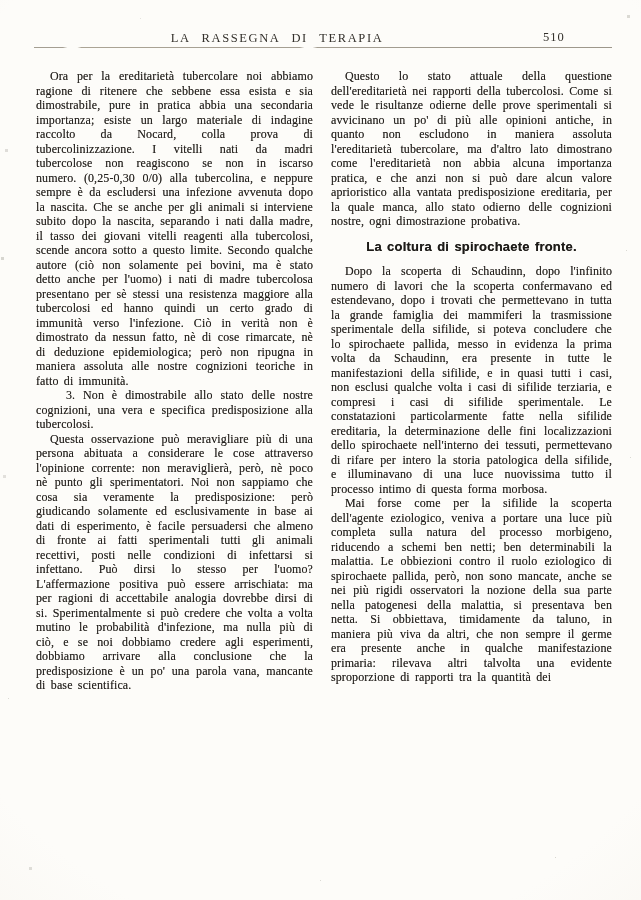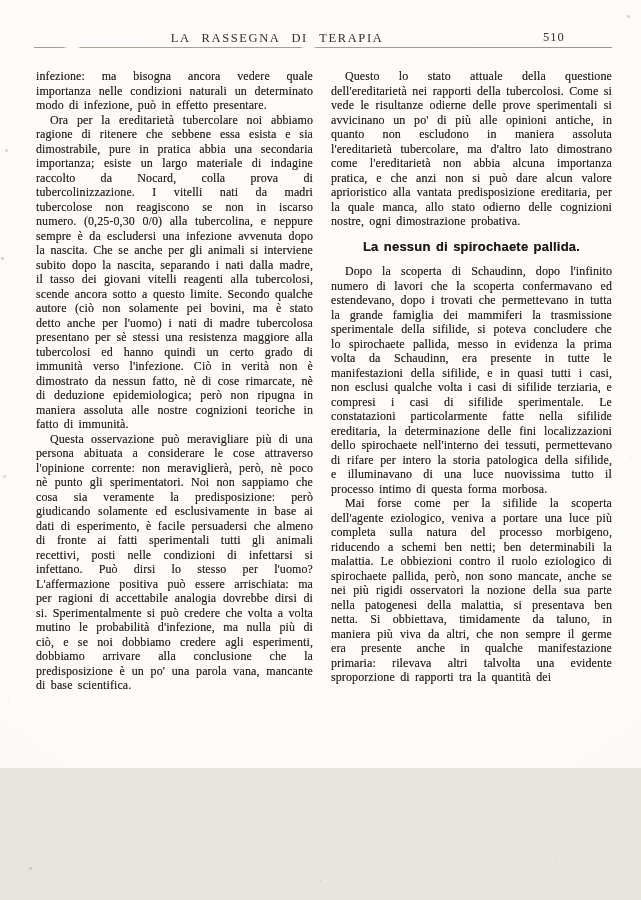--- a/index.html
+++ b/index.html
@@ -4,21 +4,21 @@
 <style>
   html,body{margin:0;padding:0;}
   body{
     width:641px;height:900px;
     background:#e8e6e0;
     font-family:"Liberation Serif","DejaVu Serif",serif;
     overflow:hidden;
   }
   .page{
     position:relative;
-    width:641px;height:768px;
+    width:641px;height:900px;
     background:
       radial-gradient(ellipse 120% 100% at 50% 45%, #fdfcf9 60%, #f6f3ec 88%, #efece3 100%);
     color:#2b2824;
   }
   
   .noise{
     position:absolute;top:0;left:0;width:1px;height:1px;
     background:transparent;
     box-shadow:
       628px 16px 0 1px rgba(120,115,105,.25),
@@ -96,24 +96,24 @@
 <body>
 
 <div class="page">
   <div class="noise"></div>
 
   <div class="hdr-title">LA RASSEGNA DI TERAPIA</div>
   <div class="hdr-page">510</div>
   <div class="hdr-rule"></div>
 
   <div class="col col-left">
-    <p>infezione: ma bisogna ancora vedere quale importanza nelle condizioni naturali un determinato modo di infezione, può in effetto presentare.</p>
     <p class="ind">Ora per la ereditarietà tubercolare noi abbiamo ragione di ritenere che sebbene essa esista e sia dimostrabile, pure in pratica abbia una secondaria importanza; esiste un largo materiale di indagine raccolto da Nocard, colla prova di tubercolinizzazione. I vitelli nati da madri tubercolose non reagiscono se non in iscarso numero. (0,25-0,30 0/0) alla tubercolina, e neppure sempre è da escludersi una infezione avvenuta dopo la nascita. Che se anche per gli animali si interviene subito dopo la nascita, separando i nati dalla madre, il tasso dei giovani vitelli reagenti alla tubercolosi, scende ancora sotto a questo limite. Secondo qualche autore (ciò non solamente pei bovini, ma è stato detto anche per l'uomo) i nati di madre tubercolosa presentano per sè stessi una resistenza maggiore alla tubercolosi ed hanno quindi un certo grado di immunità verso l'infezione. Ciò in verità non è dimostrato da nessun fatto, nè di cose rimarcate, nè di deduzione epidemiologica; però non ripugna in maniera assoluta alle nostre cognizioni teoriche in fatto di immunità.</p>
+    <p class="ind-lg">3. Non è dimostrabile allo stato delle nostre cognizioni, una vera e specifica predisposizione alla tubercolosi.</p>
     <p class="ind">Questa osservazione può meravigliare più di una persona abituata a considerare le cose attraverso l'opinione corrente: non meraviglierà, però, nè poco nè punto gli sperimentatori. Noi non sappiamo che cosa sia veramente la predisposizione: però giudicando solamente ed esclusivamente in base ai dati di esperimento, è facile persuadersi che almeno di fronte ai fatti sperimentali tutti gli animali recettivi, posti nelle condizioni di infettarsi si infettano. Può dirsi lo stesso per l'uomo? L'affermazione positiva può essere arrischiata: ma per ragioni di accettabile analogia dovrebbe dirsi di si. Sperimentalmente si può credere che volta a volta mutino le probabilità d'infezione, ma nulla più di ciò, e se noi dobbiamo credere agli esperimenti, dobbiamo arrivare alla conclusione che la predisposizione è un po' una parola vana, mancante di base scientifica.</p>
   </div>
 
   <div class="col col-right">
     <p class="ind">Questo lo stato attuale della questione dell'ereditarietà nei rapporti della tubercolosi. Come si vede le risultanze odierne delle prove sperimentali si avvicinano un po' di più alle opinioni antiche, in quanto non escludono in maniera assoluta l'ereditarietà tubercolare, ma d'altro lato dimostrano come l'ereditarietà non abbia alcuna importanza pratica, e che anzi non si può dare alcun valore aprioristico alla vantata predisposizione ereditaria, per la quale manca, allo stato odierno delle cognizioni nostre, ogni dimostrazione probativa.</p>
-    <p class="section-heading">La nessun di spirochaete pallida.</p>
+    <p class="section-heading">La coltura di spirochaete fronte.</p>
     <p class="ind">Dopo la scoperta di Schaudinn, dopo l'infinito numero di lavori che la scoperta confermavano ed estendevano, dopo i trovati che permettevano in tutta la grande famiglia dei mammiferi la trasmissione sperimentale della sifilide, si poteva concludere che lo spirochaete pallida, messo in evidenza la prima volta da Schaudinn, era presente in tutte le manifestazioni della sifilide, e in quasi tutti i casi, non esclusi qualche volta i casi di sifilide terziaria, e compresi i casi di sifilide sperimentale. Le constatazioni particolarmente fatte nella sifilide ereditaria, la determinazione delle fini localizzazioni dello spirochaete nell'interno dei tessuti, permettevano di rifare per intero la storia patologica della sifilide, e illuminavano di una luce nuovissima tutto il processo intimo di questa forma morbosa.</p>
     <p class="ind">Mai forse come per la sifilide la scoperta dell'agente eziologico, veniva a portare una luce più completa sulla natura del processo morbigeno, riducendo a schemi ben netti; ben determinabili la malattia. Le obbiezioni contro il ruolo eziologico di spirochaete pallida, però, non sono mancate, anche se nei più rigidi osservatori la nozione della sua parte nella patogenesi della malattia, si presentava ben netta. Si obbiettava, timidamente da taluno, in maniera più viva da altri, che non sempre il germe era presente anche in qualche manifestazione primaria: rilevava altri talvolta una evidente sproporzione di rapporti tra la quantità dei</p>
   </div>
 </div>
 
 </body></html>

